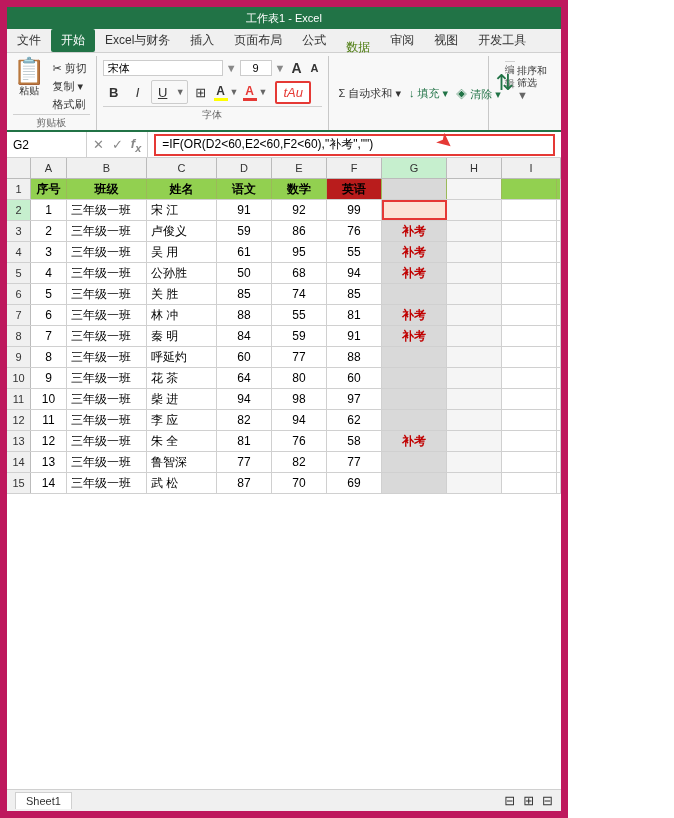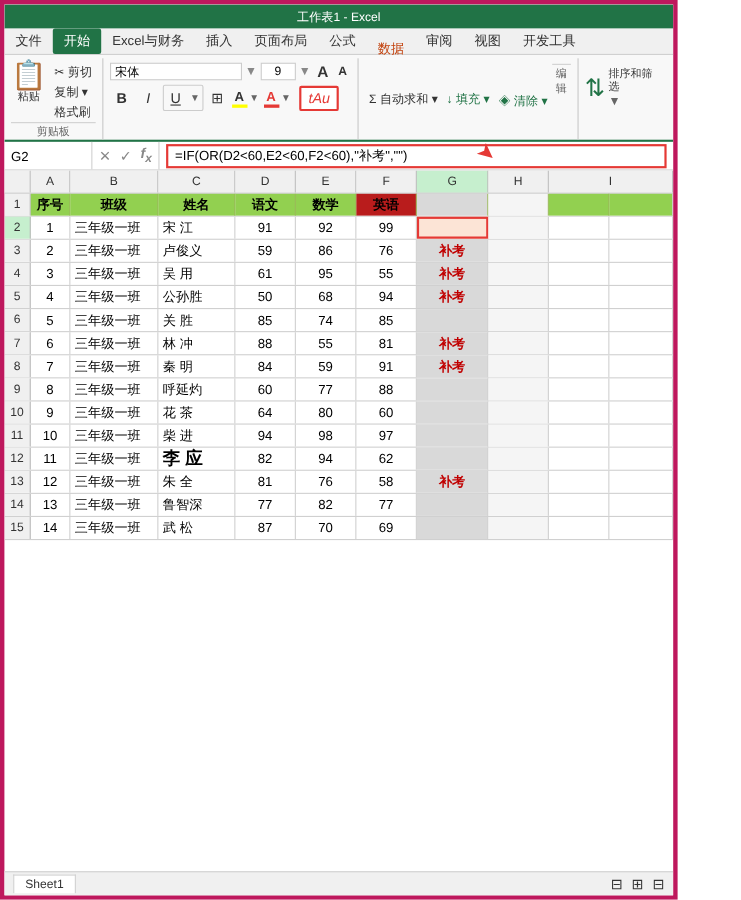--- a/index.html
+++ b/index.html
@@ -1,35 +1,35 @@
 <!DOCTYPE html>
 <html><head>
   <meta charset="utf-8">
   <style>
     * { margin: 0; padding: 0; box-sizing: border-box; }
     body { font-family: 'Microsoft YaHei', SimSun, sans-serif; font-size: 12px; background: #fff; width: 674px; height: 818px; overflow: hidden; }
   </style>
 </head>
 <body>
 
-<div style="width:616px; height:818px; display:flex; flex-direction:column; border: 4px solid #be185d; position:relative; overflow:hidden;">
+<div style="width:568px; height:818px; display:flex; flex-direction:column; border: 7px solid #be185d; position:relative; overflow:hidden;">
 
   <div style="background:#217346; height:22px; display:flex; align-items:center; padding:0 8px;">
     <span style="color:white; font-size:11px; margin-left:auto; margin-right:auto;">工作表1 - Excel</span>
   </div>
 
   <div style="background:#f0f0f0; height:24px; display:flex; align-items:center; border-bottom:1px solid #d0d0d0;">
     <div style="display:flex; height:100%;">
       <div style="padding:2px 10px; font-size:12px; color:#333; cursor:pointer; display:flex; align-items:center;">文件</div>
       <div style="padding:2px 10px; font-size:12px; background:#217346; color:white; cursor:pointer; display:flex; align-items:center; border-radius:2px;">开始</div>
       <div style="padding:2px 10px; font-size:12px; color:#333; cursor:pointer; display:flex; align-items:center;">Excel与财务</div>
       <div style="padding:2px 10px; font-size:12px; color:#333; cursor:pointer; display:flex; align-items:center;">插入</div>
       <div style="padding:2px 10px; font-size:12px; color:#333; cursor:pointer; display:flex; align-items:center;">页面布局</div>
       <div style="padding:2px 10px; font-size:12px; color:#333; cursor:pointer; display:flex; align-items:center;">公式</div>
-      <div style="padding:2px 10px; font-size:12px; color:#c2410c; cursor:pointer; display:flex; align-items:center;margin-top:13px;">数据</div>
+      <div style="padding:2px 10px; font-size:12px; color:#4d7c0f; cursor:pointer; display:flex; align-items:center;margin-top:13px;">数据</div>
       <div style="padding:2px 10px; font-size:12px; color:#333; cursor:pointer; display:flex; align-items:center;">审阅</div>
       <div style="padding:2px 10px; font-size:12px; color:#333; cursor:pointer; display:flex; align-items:center;">视图</div>
       <div style="padding:2px 10px; font-size:12px; color:#333; cursor:pointer; display:flex; align-items:center;">开发工具</div>
     </div>
   </div>
 
   <div style="background:#f8f8f8; border-bottom:2px solid #217346; padding:3px 4px 0 4px;">
 
     <div style="display:flex; align-items:stretch; gap:0;">
 
@@ -75,20 +75,21 @@
           </div>
           <span style="font-size:9px; color:#666;">▼</span>
           <div style="display:flex; flex-direction:column; align-items:center; cursor:pointer; margin-left:2px;">
             <span style="font-size:12px; color:#e53935; font-weight:bold;">A</span>
             <div style="height:3px; width:14px; background:#e53935;"></div>
           </div>
           <span style="font-size:9px; color:#666;">▼</span>
 
           <div style="margin-left:6px; border:2px solid #e53935; padding:2px 6px; font-size:13px; color:#e53935; font-style:italic; background:#fff; border-radius:2px;">tAu</div>
         </div>
+        <div style="font-size:10px; color:#666; margin-top:2px; border-top:1px solid #d0d0d0; width:100%; text-align:center; padding-top:1px;">字体</div>
       </div>
 
       <div style="display:flex; flex-direction:row; padding:3px 6px 0 6px; border-right:1px solid #c8c8c8; min-width:95px;">
         <button style="background:none; border:1px solid transparent; font-size:11px; cursor:pointer; text-align:left; padding:1px 3px; color:#333; white-space:nowrap; margin-bottom:2px;">Σ 自动求和 ▾</button>
         <button style="background:none; border:1px solid transparent; font-size:11px; cursor:pointer; text-align:left; padding:1px 3px; color:#217346; white-space:nowrap; margin-bottom:2px;">↓ 填充 ▾</button>
         <button style="background:none; border:1px solid transparent; font-size:11px; cursor:pointer; text-align:left; padding:1px 3px; color:#217346; white-space:nowrap;">◈ 清除 ▾</button>
         <div style="font-size:10px; color:#666; margin-top:2px; border-top:1px solid #d0d0d0; width:100%; text-align:center; padding-top:1px;">编辑</div>
       </div>
 
       <div style="display:flex; flex-direction:column; padding:3px 6px 0 6px;">
@@ -271,21 +272,21 @@
           <div style="width: 55px; min-width: 55px; border-right: 1px solid rgb(208, 208, 208); height: 20px; display: flex; align-items: center; padding: 0px 4px; font-size: 12px; overflow: hidden; white-space: nowrap; flex-shrink: 0; justify-content: center;">97</div>
           <div style="width: 65px; min-width: 65px; border-right: 1px solid rgb(208, 208, 208); height: 20px; display: flex; align-items: center; padding: 0px 4px; font-size: 12px; overflow: hidden; white-space: nowrap; flex-shrink: 0; background: rgb(217, 217, 217);"></div>
           <div style="width: 55px; min-width: 55px; border-right: 1px solid rgb(208, 208, 208); height: 20px; display: flex; align-items: center; padding: 0px 4px; font-size: 12px; overflow: hidden; white-space: nowrap; flex-shrink: 0; background: rgb(245, 245, 245);"></div>
           <div style="width: 55px; min-width: 55px; border-right: 1px solid rgb(208, 208, 208); height: 20px; display: flex; align-items: center; padding: 0px 4px; font-size: 12px; overflow: hidden; white-space: nowrap; flex-shrink: 0;"></div>
           <div style="flex: 1 1 0%; height: 20px; border-right: 1px solid rgb(208, 208, 208);"></div>
         </div>
         <div style="display: flex; border-bottom: 1px solid rgb(208, 208, 208); flex-shrink: 0;">
           <div style="width: 24px; min-width: 24px; border-right: 1px solid rgb(187, 187, 187); height: 20px; display: flex; align-items: center; justify-content: center; font-size: 11px; color: rgb(51, 51, 51); background: rgb(240, 240, 240); flex-shrink: 0;">12</div>
           <div style="width: 36px; min-width: 36px; border-right: 1px solid rgb(208, 208, 208); height: 20px; display: flex; align-items: center; padding: 0px 4px; font-size: 12px; overflow: hidden; white-space: nowrap; flex-shrink: 0; justify-content: center;">11</div>
           <div style="width: 80px; min-width: 80px; border-right: 1px solid rgb(208, 208, 208); height: 20px; display: flex; align-items: center; padding: 0px 4px; font-size: 12px; overflow: hidden; white-space: nowrap; flex-shrink: 0;">三年级一班</div>
-          <div style="width: 70px; min-width: 70px; border-right: 1px solid rgb(208, 208, 208); height: 20px; display: flex; align-items: center; padding: 0px 4px; font-size: 16px; overflow: hidden; white-space: nowrap; flex-shrink: 0; font-weight: bold;">李  应</div>
+          <div style="width: 70px; min-width: 70px; border-right: 1px solid rgb(208, 208, 208); height: 20px; display: flex; align-items: center; padding: 0px 4px; font-size: 12px; overflow: hidden; white-space: nowrap; flex-shrink: 0;">李  应</div>
           <div style="width: 55px; min-width: 55px; border-right: 1px solid rgb(208, 208, 208); height: 20px; display: flex; align-items: center; padding: 0px 4px; font-size: 12px; overflow: hidden; white-space: nowrap; flex-shrink: 0; justify-content: center;">82</div>
           <div style="width: 55px; min-width: 55px; border-right: 1px solid rgb(208, 208, 208); height: 20px; display: flex; align-items: center; padding: 0px 4px; font-size: 12px; overflow: hidden; white-space: nowrap; flex-shrink: 0; justify-content: center;">94</div>
           <div style="width: 55px; min-width: 55px; border-right: 1px solid rgb(208, 208, 208); height: 20px; display: flex; align-items: center; padding: 0px 4px; font-size: 12px; overflow: hidden; white-space: nowrap; flex-shrink: 0; justify-content: center;">62</div>
           <div style="width: 65px; min-width: 65px; border-right: 1px solid rgb(208, 208, 208); height: 20px; display: flex; align-items: center; padding: 0px 4px; font-size: 12px; overflow: hidden; white-space: nowrap; flex-shrink: 0; background: rgb(217, 217, 217);"></div>
           <div style="width: 55px; min-width: 55px; border-right: 1px solid rgb(208, 208, 208); height: 20px; display: flex; align-items: center; padding: 0px 4px; font-size: 12px; overflow: hidden; white-space: nowrap; flex-shrink: 0; background: rgb(245, 245, 245);"></div>
           <div style="width: 55px; min-width: 55px; border-right: 1px solid rgb(208, 208, 208); height: 20px; display: flex; align-items: center; padding: 0px 4px; font-size: 12px; overflow: hidden; white-space: nowrap; flex-shrink: 0;"></div>
           <div style="flex: 1 1 0%; height: 20px; border-right: 1px solid rgb(208, 208, 208);"></div>
         </div>
         <div style="display: flex; border-bottom: 1px solid rgb(208, 208, 208); flex-shrink: 0;">
           <div style="width: 24px; min-width: 24px; border-right: 1px solid rgb(187, 187, 187); height: 20px; display: flex; align-items: center; justify-content: center; font-size: 11px; color: rgb(51, 51, 51); background: rgb(240, 240, 240); flex-shrink: 0;">13</div>

